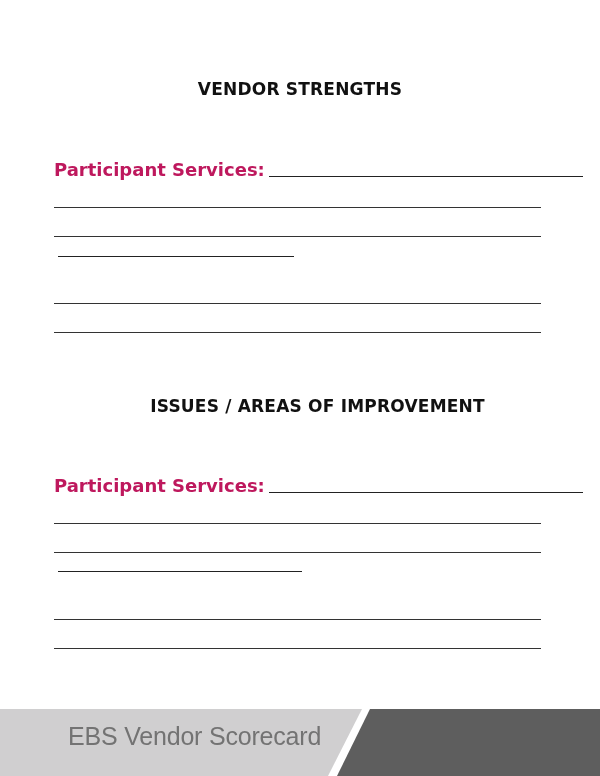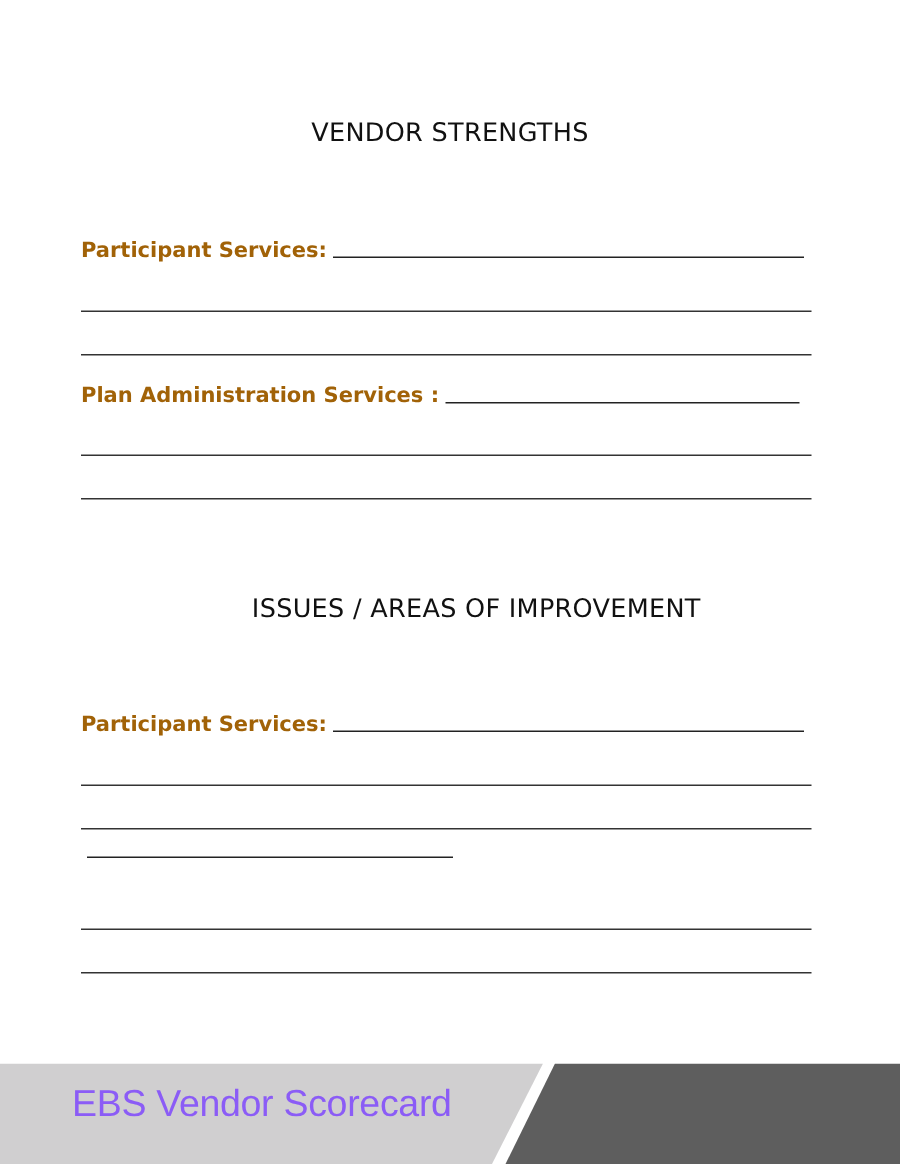--- a/index.html
+++ b/index.html
@@ -1,57 +1,56 @@
 <!DOCTYPE html>
 <html><head>
 <meta charset="utf-8">
 <style>
   * { margin:0; padding:0; box-sizing:border-box; }
   html, body { width:600px; height:776px; background:#ffffff; overflow:hidden; }
   body { position:relative; font-family:"DejaVu Sans", sans-serif; color:#111; }
   .heading {
     position:absolute; left:0; width:600px; text-align:center;
-    font-size:17px; font-weight:400; letter-spacing:0.2px; color:#111;
+    font-size:17px; font-weight:700; letter-spacing:0.2px; color:#111;
   }
   .label-row {
     position:absolute; left:54px; display:flex; align-items:flex-end;
-    font-size:14px; font-weight:600; color:#a16207; white-space:nowrap;
+    font-size:18px; font-weight:600; color:#be185d; white-space:nowrap;
   }
   .label-row .fill {
     display:inline-block; height:0; border-bottom:1.5px solid #222;
     margin-left:4px; margin-bottom:3px;
   }
   .rule {
     position:absolute; left:54px; width:487px; height:0;
     border-bottom:1.6px solid #333;
   }
   .footer {
     position:absolute; left:0; top:709px; width:600px; height:67px;
   }
   .footer svg { position:absolute; left:0; top:0; }
   .footer-title {
-    position:absolute; left:48px; top:13px;
+    position:absolute; left:68px; top:13px;
     font-family:"Liberation Sans", sans-serif; font-size:25px; font-weight:400;
-    color:#8b5cf6; letter-spacing:-0.2px;
+    color:#737373; letter-spacing:-0.2px;
   }
 </style>
 </head>
 <body>
 
 <div class="heading" style="top:79px;">VENDOR STRENGTHS</div>
 
 <div class="label-row" style="top:159px;">
   <span>Participant Services:</span>
   <span class="fill" style="width:314px;"></span>
 </div>
 <div class="rule" style="top:207px;"></div>
 <div class="rule" style="top:236px;"></div>
 
 <div class="label-row" style="top:256px;">
-  <span>Plan Administration Services :</span>
   <span class="fill" style="width:236px;"></span>
 </div>
 <div class="rule" style="top:303px;"></div>
 <div class="rule" style="top:332px;"></div>
 
 <div class="heading" style="top:396px;padding-left:35px;">ISSUES / AREAS OF IMPROVEMENT</div>
 
 <div class="label-row" style="top:475px;">
   <span>Participant Services:</span>
   <span class="fill" style="width:314px;"></span>

